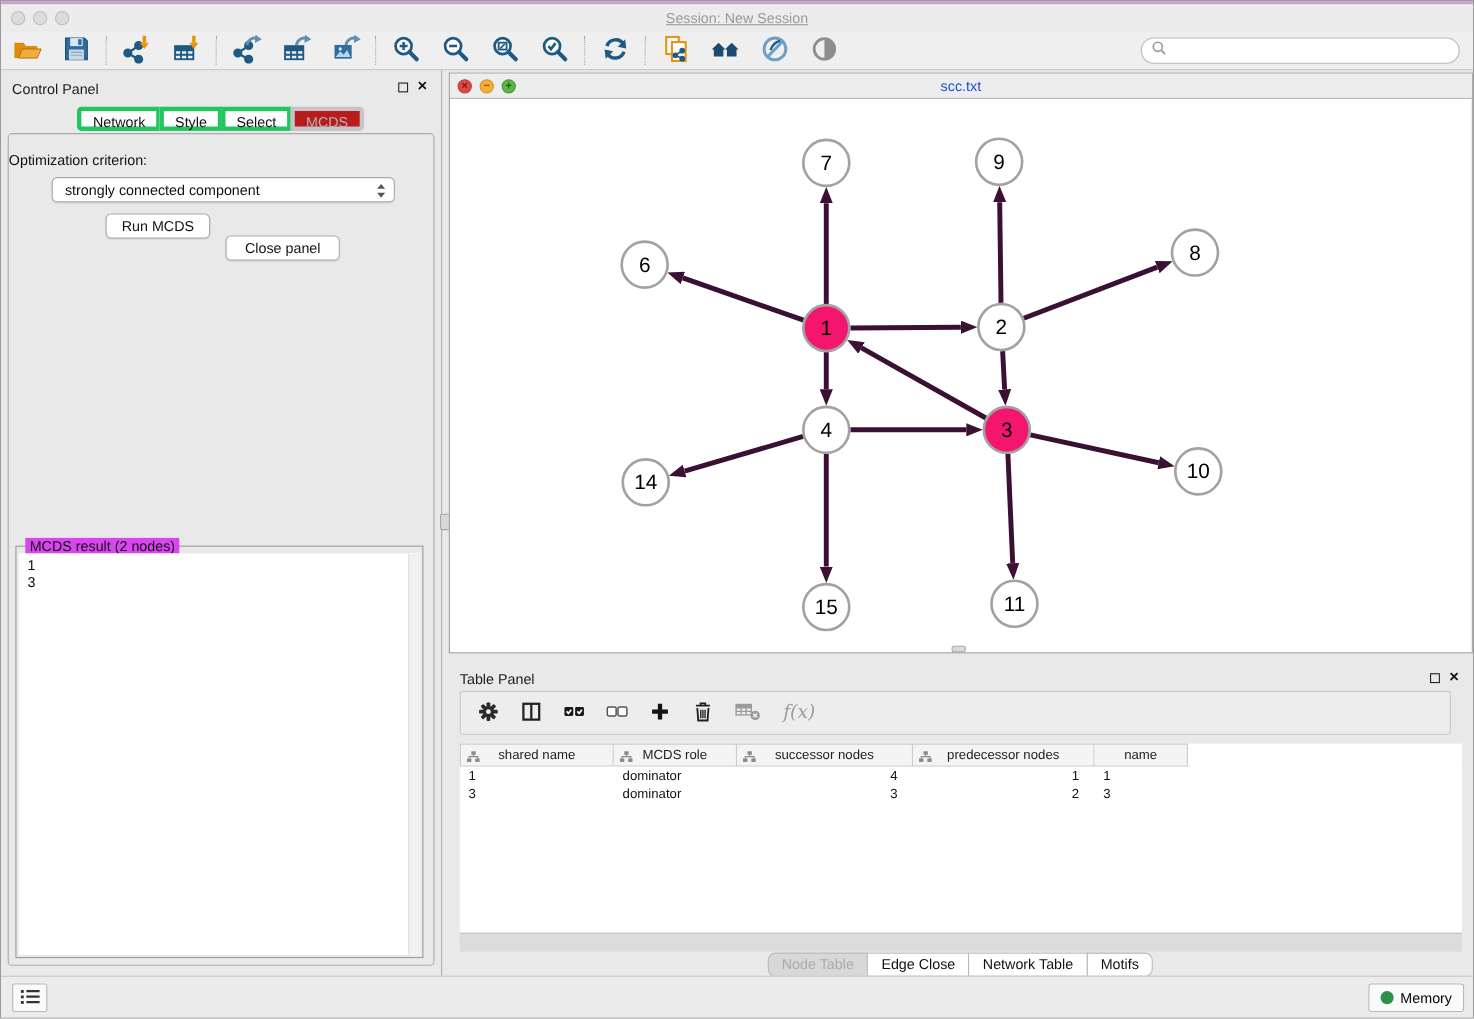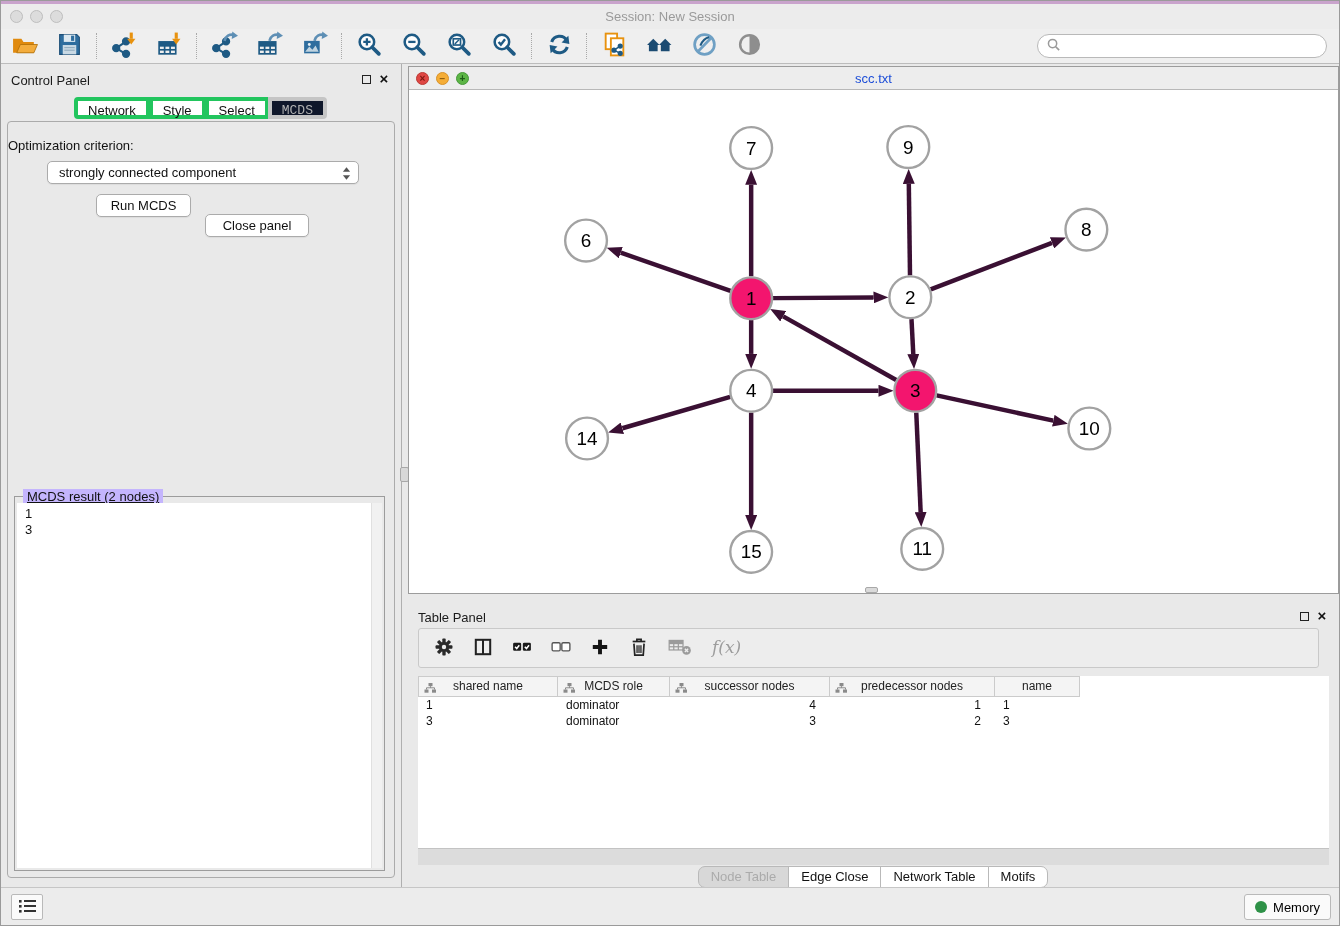--- a/index.html
+++ b/index.html
@@ -8,21 +8,21 @@
          background:#ECECEC; font-family:"Liberation Sans", sans-serif; color:#111;
          border:1px solid #9a9a9a; }
 
   
   .top-strip { position:absolute; left:0; top:0; width:100%; height:3px; background:#C9A3CC; }
   .titlebar { position:absolute; left:0; top:3px; width:100%; height:25px; background:#ECECEC; }
   .tl { position:absolute; top:6px; width:13px; height:13px; border-radius:50%;
         background:#DCDCDC; border:1px solid #BEBEBE; }
   .tl.c1 { left:9px; } .tl.c2 { left:29px; } .tl.c3 { left:49px; }
   .win-title { position:absolute; left:0; top:0; width:100%; height:25px; line-height:25px;
-               text-align:center; font-size:13px; color:#9A9A9A; }
+               text-align:center; font-size:13px; color:#9A9A9A;text-decoration:underline; }
 
   
   .toolbar { position:absolute; left:0; top:28px; width:100%; height:35px;
              background:#EFEFEF; border-bottom:1px solid #BCBCBC;
              display:flex; align-items:center; padding-left:8px; }
   .tb-groups { display:flex; align-items:center; height:100%; }
   .tb-group { display:flex; align-items:center; gap:15px; }
   .tb-sep { display:inline-block; height:26px; border-left:1px dotted #A9A9A9; margin:0 12px; }
   .tbtn-main { background:transparent; border:none; width:30px; height:31px;
                display:flex; align-items:center; justify-content:center; }
@@ -36,35 +36,35 @@
   .cp-title, .tp-title { position:absolute; left:10px; top:9px; font-size:13px; color:#1b1b1b; }
   .winbtn { position:absolute; top:8px; width:14px; height:14px; text-align:center; background:transparent; border:none; }
   .winbtn .sqbox { display:inline-block; width:9px; height:9px; border:1.5px solid #222; margin-top:1px; }
   .winbtn.x { font-size:15px; font-weight:bold; color:#111; line-height:14px; }
   .pos-max { right:28px; } .pos-close { right:10px; }
   .cp-tabs { position:absolute; left:0; top:33px; width:100%; display:flex; justify-content:center; }
   .cptab { height:22px; line-height:20px; padding:0 10px; font-size:13px; background:#fff;
            border:4px solid #22c55e; margin-left:-1px; }
   .cptab:first-child { border-radius:4px 0 0 4px; }
   .cptab:last-child { border-radius:0 4px 4px 0; }
-  .cptab.sel { background:#0f172a; color:#B2B2B2; border-color:#C5C5C5;font-family:Liberation Mono, monospace; }
+  .cptab.sel { background:#b91c1c; color:#B2B2B2; border-color:#C5C5C5; }
   .cp-body { position:absolute; left:6px; right:6px; top:57px; bottom:11px;
              border:1px solid #ABABAB; border-radius:4px; background:#E9E9E9; }
   .opt-label { position:absolute; top:16px; left:0; width:100%; text-align:left; font-size:13px; }
   .combo { position:absolute; top:39px; left:39px; width:312px; height:23px; background:#fff;
            border:1px solid #ABABAB; border-radius:5px; display:flex; align-items:center;
            padding:0 22px 0 11px; font-size:13px; box-shadow:0 1px 1px rgba(0,0,0,0.06); }
   .combo .stepper { position:absolute; right:7px; top:4px; }
   .btnrow { position:absolute; top:72px; left:0; width:100%; }
   .mbtn { position:absolute; height:23px; background:#fff; border:1px solid #ABABAB; border-radius:5px;
           font-size:13px; font-family:"Liberation Sans", sans-serif; color:#111;
           box-shadow:0 1px 1px rgba(0,0,0,0.06); }
   .mbtn.run { left:88px; width:95px; } .mbtn.closep { left:197px; width:104px;margin-top:20px; }
   .result-box { position:absolute; left:6px; right:9px; top:374px; bottom:6px; border:1px solid #9C9C9C; }
-  .result-legend { position:absolute; top:-8px; left:8px; background:#c4b5fd; padding:0 4px; font-size:13px;text-decoration:underline; }
+  .result-legend { position:absolute; top:-8px; left:8px; background:#d946ef; padding:0 4px; font-size:13px; }
   .result-area { position:absolute; left:2px; right:2px; top:6px; bottom:2px; background:#fff; overflow:hidden; }
   .rlines { position:absolute; left:8px; top:3px; right:14px; font-size:13px; line-height:16px; }
   .vtrack { position:absolute; right:0; top:0; bottom:0; width:11px; background:#F1F1F1; border-left:1px solid #E0E0E0; }
 
   
   .v-split { position:absolute; left:400px; top:63px; width:7px; height:825px; background:#E9E9E9;
              border-left:1px solid #AFAFAF; }
   .grip-v { position:absolute; left:-2px; top:403px; width:9px; height:15px; background:#D8D8D8;
             border:1px solid #A8A8A8; border-radius:2px; }
 

